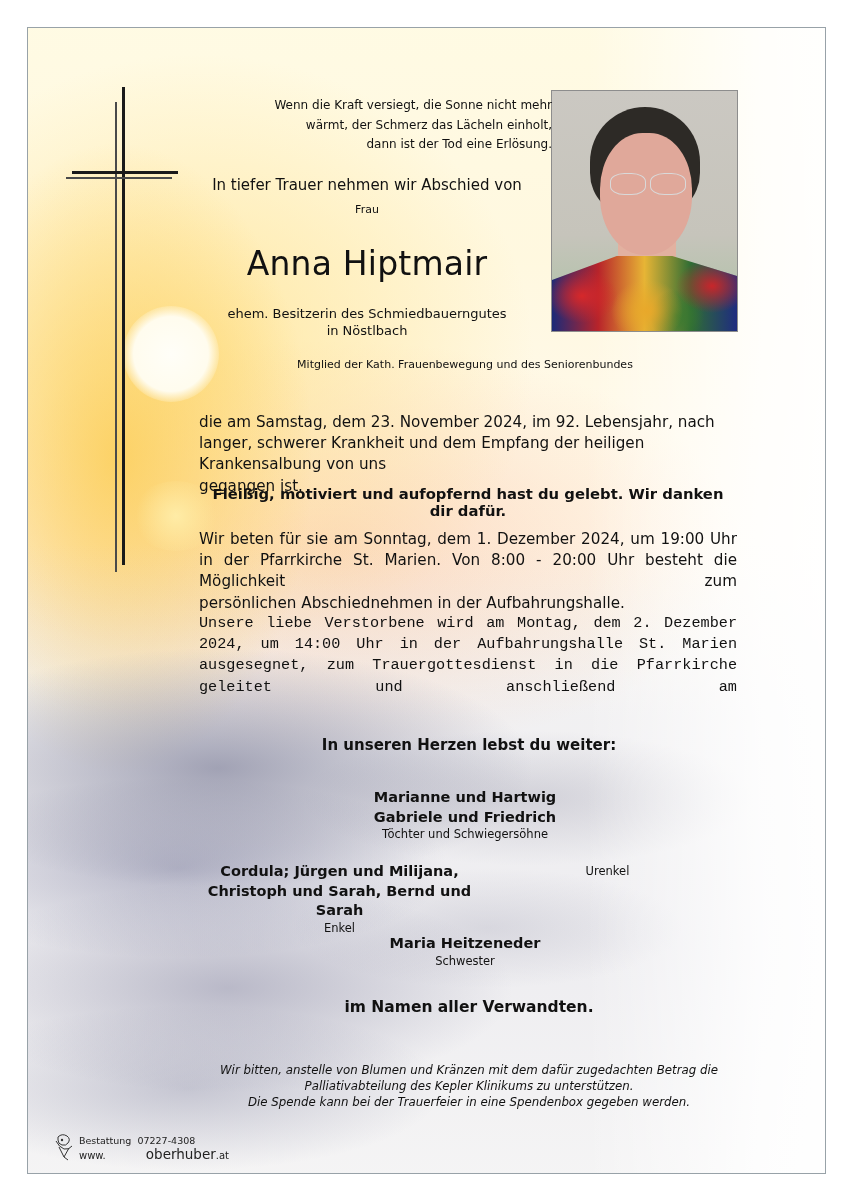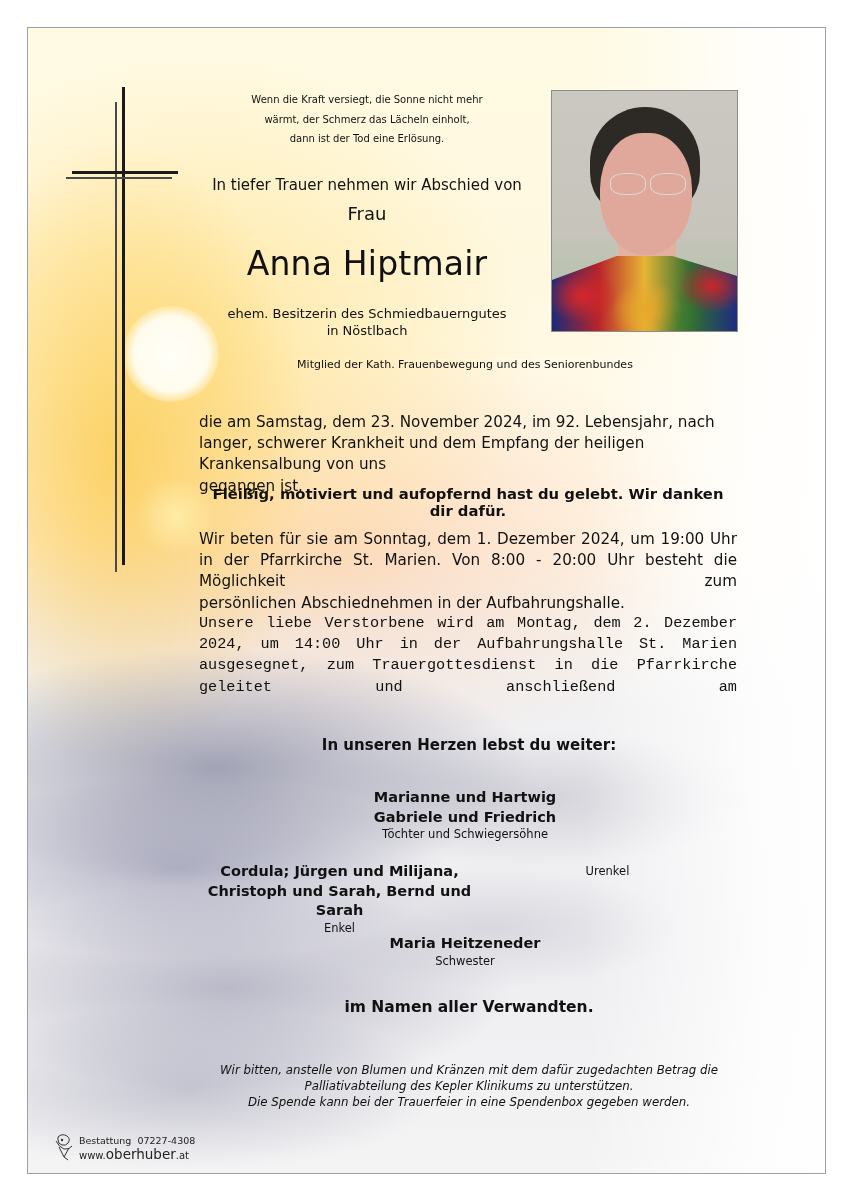--- a/index.html
+++ b/index.html
@@ -41,23 +41,23 @@
   .photo .shirt { position:absolute; left:0; top:165px; width:185px; height:80px;
            background:
              radial-gradient(ellipse 40px 30px at 30px 40px, #d6282a 0%, rgba(214,40,42,0) 90%),
              radial-gradient(ellipse 40px 30px at 160px 30px, #c8262a 0%, rgba(200,38,42,0) 90%),
              radial-gradient(ellipse 40px 35px at 95px 55px, #e8a82a 0%, rgba(232,168,42,0) 90%),
              radial-gradient(ellipse 30px 30px at 125px 60px, #3a7a30 0%, rgba(58,122,48,0) 90%),
              linear-gradient(90deg,#1b2a78 0%, #b8242a 25%, #e7b535 50%, #2f6d34 75%, #1f2c80 100%);
            clip-path: polygon(0 30%, 35% 0, 65% 0, 100% 25%, 100% 100%, 0 100%); }
 
   .text { position:absolute; text-align:center; }
-  .poem { top:90px; left:182px; width:370px; font-size:10px; line-height:19.5px; }
+  .poem { top:96px; left:182px; width:370px; font-size:12px; line-height:19.5px;text-align:right; }
   .intro { top:176px; left:182px; width:370px; font-size:15px; }
-  .frau { top:203px; left:182px; width:370px; font-size:18px; }
+  .frau { top:203px; left:182px; width:370px; font-size:11px; }
   .name { top:244px; left:182px; width:370px; font-size:33px; letter-spacing:0.2px; }
   .occupation { top:305px; left:182px; width:370px; font-size:13px; line-height:17px; }
   .member { top:358px; left:230px; width:470px; font-size:11px; }
   .par { position:absolute; left:199px; width:538px; font-size:15.2px; line-height:21.2px; text-align:justify; }
   .par1 { top:412px; text-align:left; }
   .motto { top:485px; left:199px; width:538px; font-size:14.8px; font-weight:bold; }
   .par2 { top:529px; }
   .par3 { top:613px; }
   .par .last { text-align-last:left; }
   .hearts { top:736px; left:200px; width:538px; font-size:15px; font-weight:bold; }
@@ -66,21 +66,21 @@
   .fam2 { top:862px; left:182px; width:315px; font-size:14.5px; font-weight:bold; line-height:19.5px; }
   .fam3 { top:864px; left:495px; width:225px; font-size:14.5px; font-weight:bold; line-height:19.5px; }
   .fam4 { top:934px; left:270px; width:390px; font-size:14.5px; font-weight:bold; line-height:19.5px; }
   .closing { top:998px; left:200px; width:538px; font-size:15.5px; font-weight:bold; }
   .donation { top:1063px; left:200px; width:538px; font-size:11.8px; line-height:15.8px;font-style:italic; }
 
   .logo { position:absolute; left:52px; top:1133px; width:160px; height:30px; }
   .logo-icon { position:absolute; left:0; top:0; width:24px; height:28px; }
   .logo-line1 { position:absolute; left:27px; top:2px; font-size:9.5px; color:#222; white-space:nowrap; }
   .logo-line2 { position:absolute; left:27px; top:13px; font-size:10px; color:#222; white-space:nowrap; }
-  .logo-line2 .brand { font-size:13.5px; }
+  .logo-line2 .brand { font-size:13.5px;margin-left:40px; }
   .logo-line2 .tld { font-size:10px; }
 </style>
 </head>
 <body>
 
 <div class="frame">
   <div class="bg-layer bg-warm"></div>
   <div class="bg-layer bg-sea"></div>
   <div class="bg-layer bg-right-fade"></div>
   <div class="sun" style="left:95px; top:278px;"></div>

